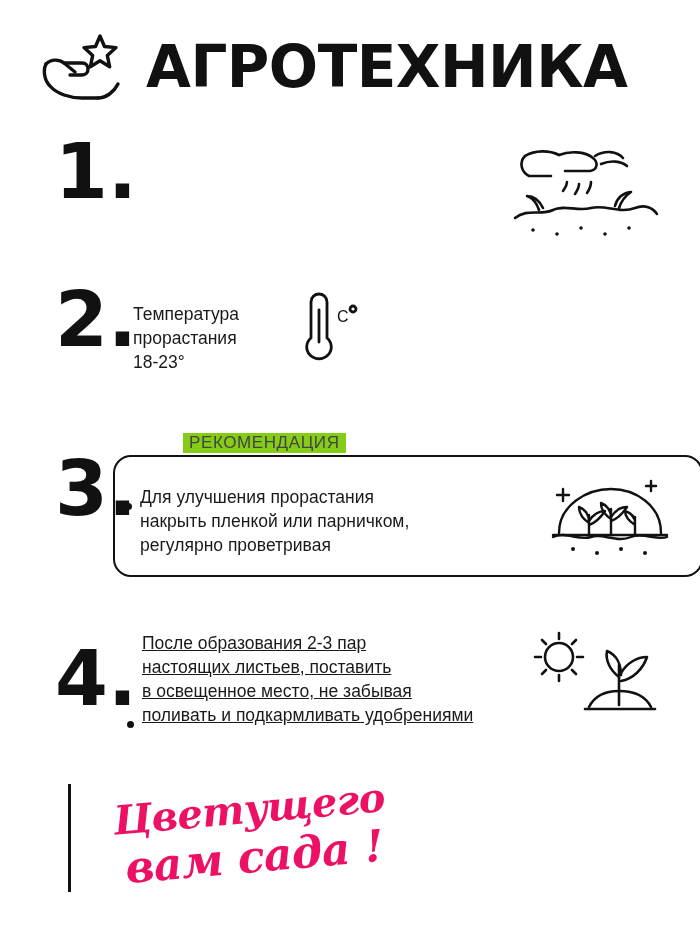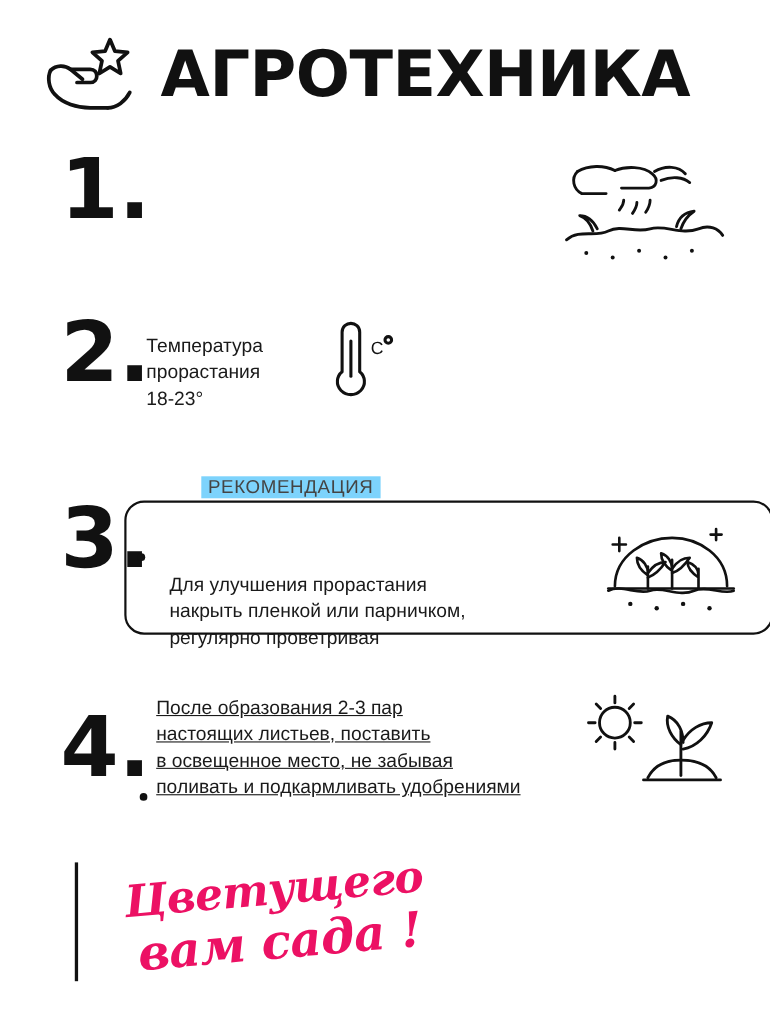--- a/index.html
+++ b/index.html
@@ -83,21 +83,21 @@
 
   
   #step3 { top: 455px; left: 55px; width: 610px; }
   .rec-label {
     position: absolute;
     left: 128px;
     top: -22px;
     font-size: 17px;
     letter-spacing: 0.6px;
     color: #444444;
-    background: #7dd3fc;
+    background: #84cc16;
     padding: 0 6px;
   }
   .rec-box {
     position: absolute;
     left: 58px;
     top: 0px;
     width: 590px;
     height: 122px;
     border: 2.5px solid #111111;
     border-radius: 18px;
@@ -108,24 +108,23 @@
     position: absolute;
     left: 70px;
     top: 48px;
     width: 7px;
     height: 7px;
     border-radius: 50%;
     background: #111111;
   }
   #step3 .step-text {
     position: absolute;
-    left: 99px;
+    left: 85px;
     top: 30px;
     width: 380px;
-    margin-top: 34px;
   }
   #step3 .art { position: absolute; left: 490px; top: 20px; }
 
   
   #step4 { top: 625px; left: 55px; width: 620px; }
   #step4 .step-num { position: absolute; left: 0; top: 22px; }
   #step4 .bullet {
     position: absolute;
     left: 72px;
     top: 96px;

